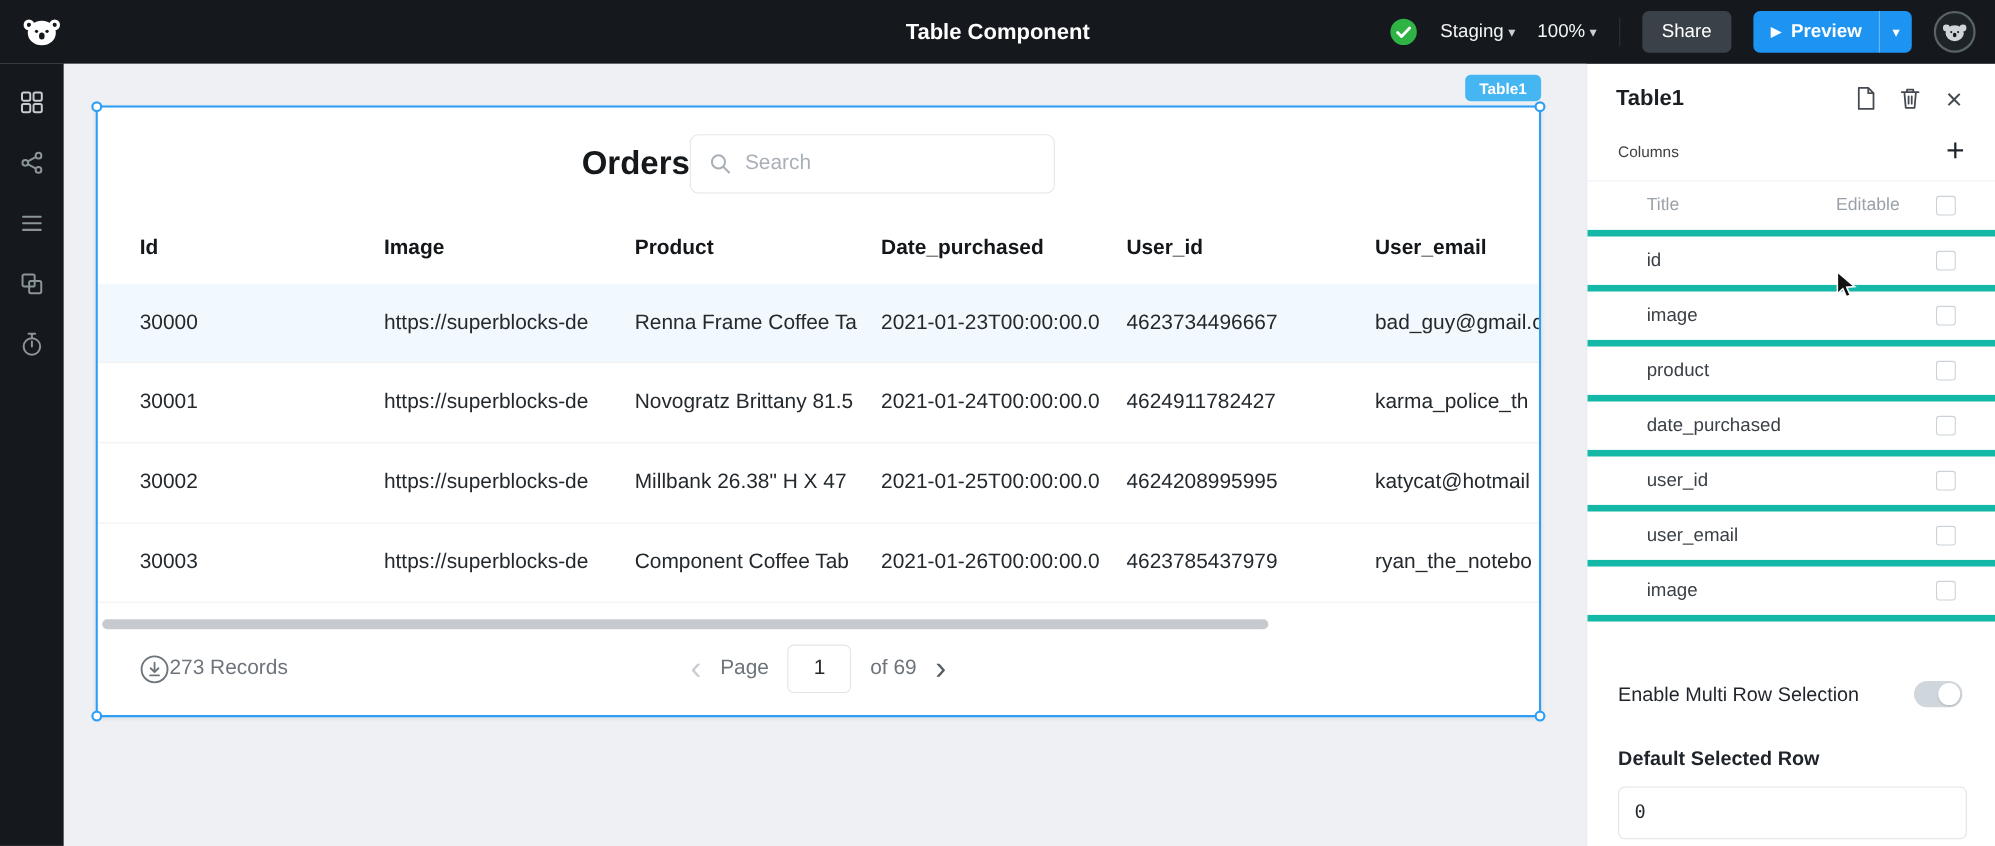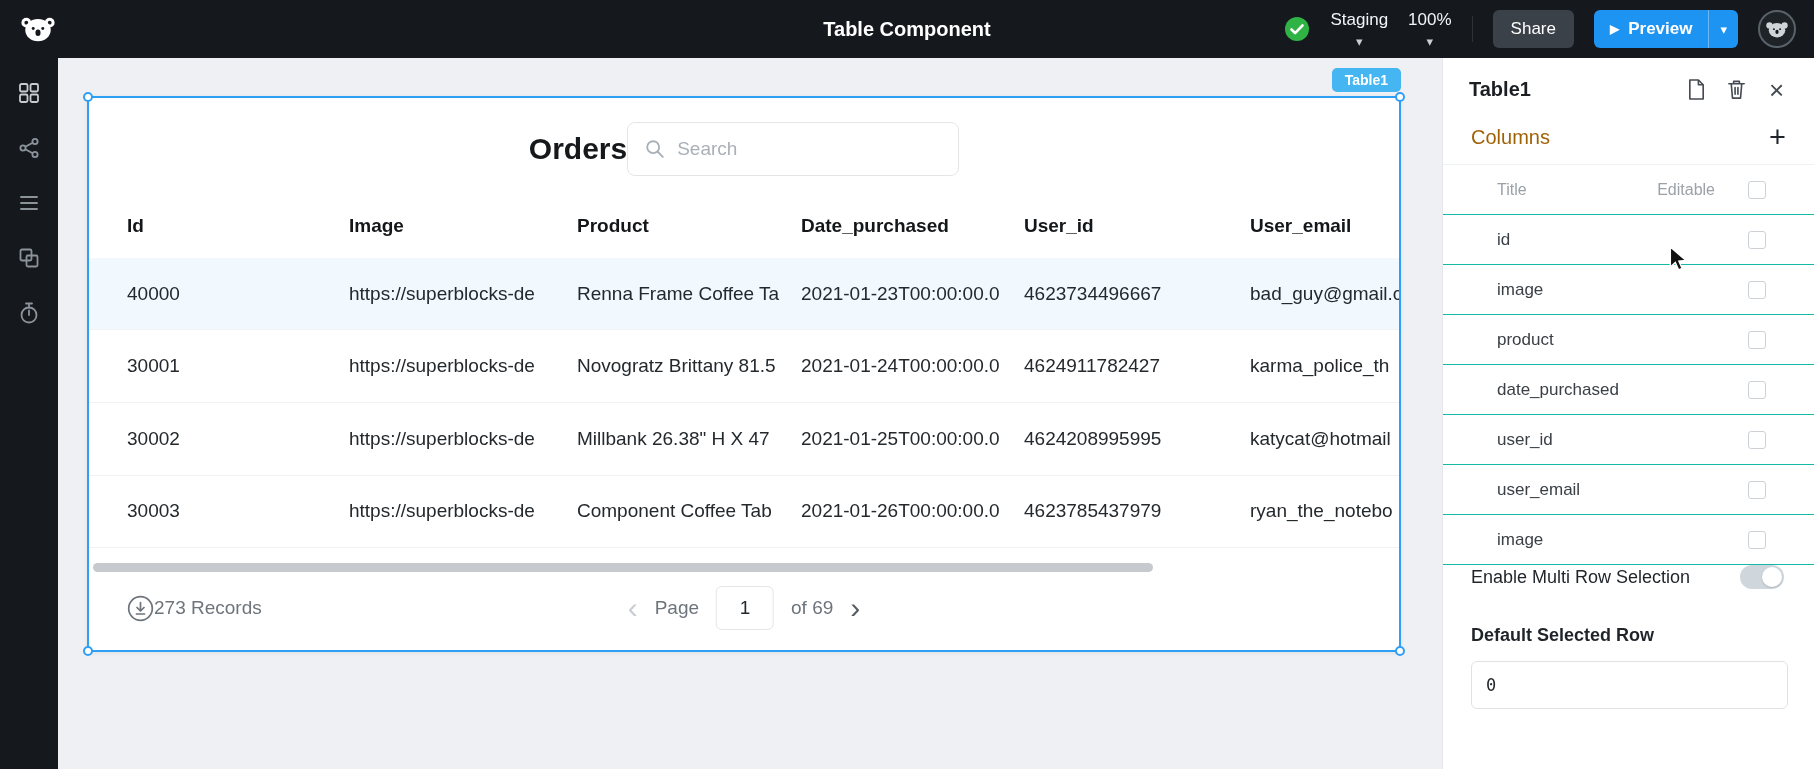--- a/index.html
+++ b/index.html
@@ -5,21 +5,21 @@
   * { margin:0; padding:0; box-sizing:border-box; }
   html,body { width:1814px; height:769px; overflow:hidden; font-family:"Liberation Sans", sans-serif; background:#eef0f3; }
   .app { position:relative; width:1814px; height:571px; }
 
   
   .topbar { position:relative; height:58px; background:#15191d; display:flex; align-items:center; padding:0 18px; color:#fff; }
   .logo { width:40px; height:34px; display:flex; align-items:center; justify-content:center; cursor:pointer; }
   .topbar-title { position:absolute; left:50%; transform:translateX(-50%); font-size:20px; font-weight:700; color:#fff; }
   .topbar-right { margin-left:auto; display:flex; align-items:center; gap:20px; }
   .status-check { width:26px; height:26px; }
-  .dd { display:flex; align-items:center; gap:4px; font-size:17px; color:#f2f4f6; cursor:pointer;flex-direction:column; }
+  .dd { display:flex; align-items:center; gap:4px; font-size:17px; color:#f2f4f6; cursor:pointer; }
   .dd .chev { font-size:13px; color:#c9ced3; }
   .tb-divider { width:1px; height:26px; background:#2c3238; }
   .share-btn { background:#3a4149; color:#fff; border:none; border-radius:6px; height:38px; padding:0 18px; font-size:17px; font-family:inherit; cursor:pointer; }
   .preview-btn { display:flex; align-items:center; background:#1d93f2; border-radius:6px; height:38px; overflow:hidden; cursor:pointer; }
   .preview-main { display:flex; align-items:center; gap:9px; padding:0 16px; color:#fff; font-size:17px; font-weight:600; }
   .preview-main .play { font-size:12px; }
   .preview-divider { width:1px; height:38px; background:rgba(255,255,255,0.35); }
   .preview-caret { padding:0 11px; color:#fff; font-size:13px; }
   .avatar { width:38px; height:38px; border-radius:50%; background:#1e2327; border:2px solid #59626a; display:flex; align-items:center; justify-content:center; cursor:pointer; }
 
@@ -67,31 +67,31 @@
   .page-input { width:58px; height:44px; border:1.5px solid #e2e5e8; border-radius:6px; text-align:center; font-size:19px; color:#24292d; outline:none; font-family:inherit; }
 
   
   .panel { width:372px; flex:0 0 372px; background:#fff; border-left:1px solid #e5e7ea; display:flex; flex-direction:column; overflow:hidden; }
   .panel-header { display:flex; align-items:center; gap:17px; padding:20px 26px 14px; }
   .panel-title { font-size:20px; font-weight:700; color:#1b1f23; flex:1; }
   .panel-icon { width:23px; height:23px; display:flex; align-items:center; justify-content:center; cursor:pointer; color:#454b52; }
   .close-x { font-size:26px; line-height:1; color:#454b52; }
 
   .section-head { display:flex; align-items:center; justify-content:space-between; padding:8px 28px 12px 28px; }
-  .section-title { font-size:20px; color:#a16207; }
+  .section-title { font-size:14px; color:#404040; }
   .plus-btn { font-size:29px; font-weight:300; color:#1f242a; line-height:1; cursor:pointer; }
 
   .col-list { border-top:1px solid #f0f1f3; }
-  .col-row { display:flex; align-items:center; height:50px; padding:0 48px 0 54px; border-bottom:1px solid #14b8a6; font-size:17px; color:#3a4046; }
+  .col-row { display:flex; align-items:center; height:50px; padding:0 36px 0 54px; border-bottom:6px solid #14b8a6; font-size:17px; color:#3a4046; }
   .col-row .lbl { flex:1; }
   .col-row.head { color:#9aa1a8; font-size:16px; }
   .col-row.head .editable { margin-right:33px; color:#9aa1a8; }
   .cb { width:18px; height:18px; border:1.5px solid #ccd2d8; border-radius:3px; background:#fff; cursor:pointer; flex:0 0 18px; }
 
-  .toggle-row { display:flex; align-items:center; justify-content:space-between; padding:0 30px 0 28px; }
+  .toggle-row { display:flex; align-items:center; justify-content:space-between; margin-top:54px; padding:0 30px 0 28px; }
   .toggle-label { font-size:18px; color:#1f242a; font-weight:500; }
   .toggle { position:relative; width:44px; height:24px; border-radius:13px; background:#cfd6dc; cursor:pointer; }
   .toggle .knob { position:absolute; right:2px; top:2px; width:20px; height:20px; border-radius:50%; background:#fff; box-shadow:0 1px 2px rgba(0,0,0,0.15); }
 
   .default-label { margin-top:36px; padding:0 28px; font-size:18px; font-weight:600; color:#1f242a; }
   .default-input { margin:15px 26px 0 28px; width:calc(100% - 54px); height:48px; border:1.5px solid #e0e3e6; border-radius:6px; padding:0 14px; font-family:"DejaVu Sans Mono", monospace; font-size:17px; color:#24292d; outline:none; }
 
   .cursor { position:absolute; left:1668px; top:246px; z-index:99; pointer-events:none; }
 </style>
 </head>
@@ -222,21 +222,21 @@
           <div class="thead">
             <div class="cell c0">Id</div>
             <div class="cell c1">Image</div>
             <div class="cell c2">Product</div>
             <div class="cell c3">Date_purchased</div>
             <div class="cell c4">User_id</div>
             <div class="cell c5">User_email</div>
           </div>
 
           <div class="trow selected">
-            <div class="cell c0">40000</div>
+            <div class="cell c0">30000</div>
             <div class="cell c1">https://superblocks-de</div>
             <div class="cell c2">Renna Frame Coffee Ta</div>
             <div class="cell c3">2021-01-23T00:00:00.0</div>
             <div class="cell c4">4623734496667</div>
             <div class="cell c5">bad_guy@gmail.c</div>
           </div>
           <div class="trow">
             <div class="cell c0">30001</div>
             <div class="cell c1">https://superblocks-de</div>
             <div class="cell c2">Novogratz Brittany 81.5</div>

